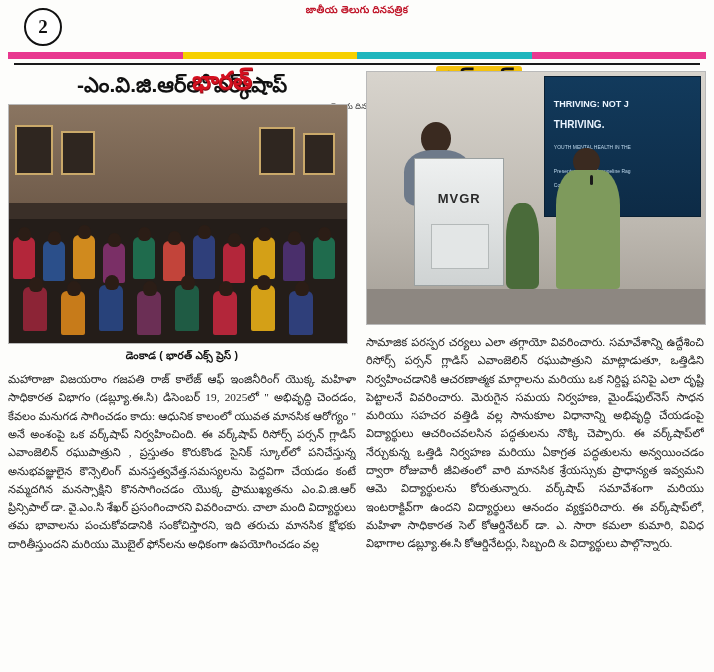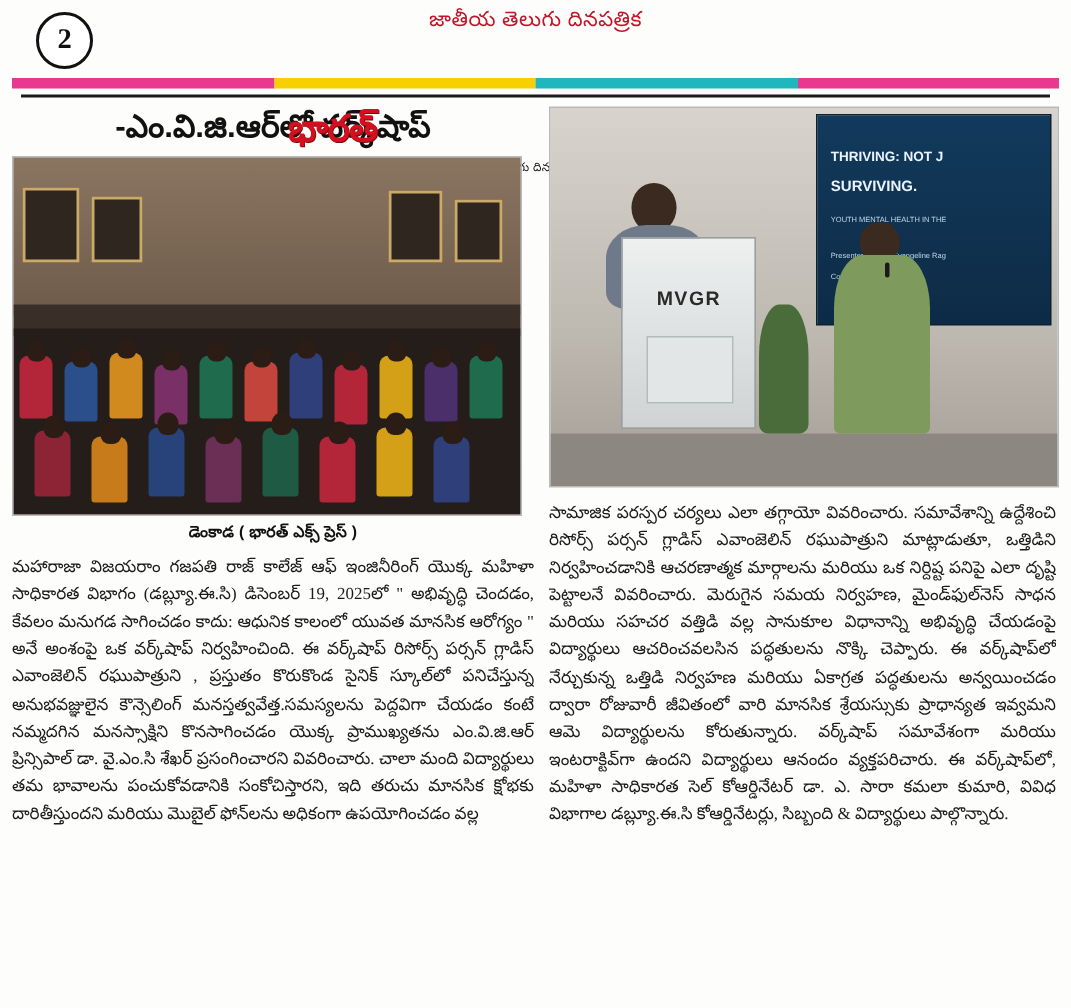--- a/index.html
+++ b/index.html
@@ -48,25 +48,25 @@
   }
   .brand {
     position: absolute;
     left: 50%;
     transform: translateX(-50%);
     top: -2px;
     text-align: center;
     width: 330px;
   }
   .brand-top {
-    font-size: 14px;
+    font-size: 10px;
     color: #c0162a;
     letter-spacing: .3px;
     margin-bottom: 0px;
-    font-weight: normal;
+    font-weight: bold;
   }
   .brand-main {
     display: flex;
     align-items: center;
     justify-content: space-between;
     gap: 4px;
     margin-top: 48px;
   }
   .brand-word-a {
     font-size: 25px;
@@ -335,21 +335,21 @@
 
       <div class="caption">డెంకాడ  ( భారత్ ఎక్స్ ప్రెస్ )</div>
 
       <div class="article">మహారాజా విజయరాం గజపతి రాజ్ కాలేజ్ ఆఫ్ ఇంజినీరింగ్ యొక్క మహిళా సాధికారత విభాగం (డబ్ల్యూ.ఈ.సి) డిసెంబర్ 19, 2025లో " అభివృద్ధి చెందడం, కేవలం మనుగడ సాగించడం కాదు: ఆధునిక కాలంలో యువత మానసిక ఆరోగ్యం " అనే అంశంపై ఒక వర్క్‌షాప్ నిర్వహించింది. ఈ వర్క్‌షాప్ రిసోర్స్ పర్సన్ గ్లాడిస్ ఎవాంజెలిన్ రఘుపాత్రుని , ప్రస్తుతం కొరుకొండ సైనిక్ స్కూల్‌లో పనిచేస్తున్న అనుభవజ్ఞులైన కౌన్సెలింగ్ మనస్తత్వవేత్త.సమస్యలను పెద్దవిగా చేయడం కంటే నమ్మదగిన మనస్సాక్షిని కొనసాగించడం యొక్క ప్రాముఖ్యతను ఎం.వి.జి.ఆర్ ప్రిన్సిపాల్ డా. వై.ఎం.సి శేఖర్ ప్రసంగించారని వివరించారు. చాలా మంది విద్యార్థులు తమ భావాలను పంచుకోవడానికి సంకోచిస్తారని, ఇది తరుచు మానసిక క్షోభకు దారితీస్తుందని మరియు మొబైల్ ఫోన్‌లను అధికంగా ఉపయోగించడం వల్ల</div>
     </div>
 
     <div class="col-right">
       <div class="photo photo-right">
         <div class="rp-screen">
           <div style="position:absolute;left:6%;top:16%;font-size:9px;color:#eaf4ff;font-weight:bold;text-align:center;">THRIVING: NOT J</div>
-          <div style="position:absolute;left:6%;top:30%;font-size:10px;color:#eaf4ff;font-weight:bold;">SURVIVING.</div>
+          <div style="position:absolute;left:6%;top:30%;font-size:10px;color:#eaf4ff;font-weight:bold;">THRIVING.</div>
           <div style="position:absolute;left:6%;top:48%;font-size:5px;color:#bcd6ea;">YOUTH MENTAL HEALTH IN THE</div>
           <div style="position:absolute;left:6%;top:66%;font-size:5px;color:#bcd6ea;">Presenter: Gladys Evangeline Rag</div>
           <div style="position:absolute;left:6%;top:76%;font-size:5px;color:#bcd6ea;">Counseling Psychologist</div>
         </div>
 
         <div class="rp-floor"></div>
 
         <div class="rp-person" style="left:16%; top:20%; width:9%; height:13%; background:#3a2a20; border-radius:50%;"></div>
         <div class="rp-person" style="left:11%; top:31%; width:20%; height:22%; background:#6e7a8a;"></div>
 

